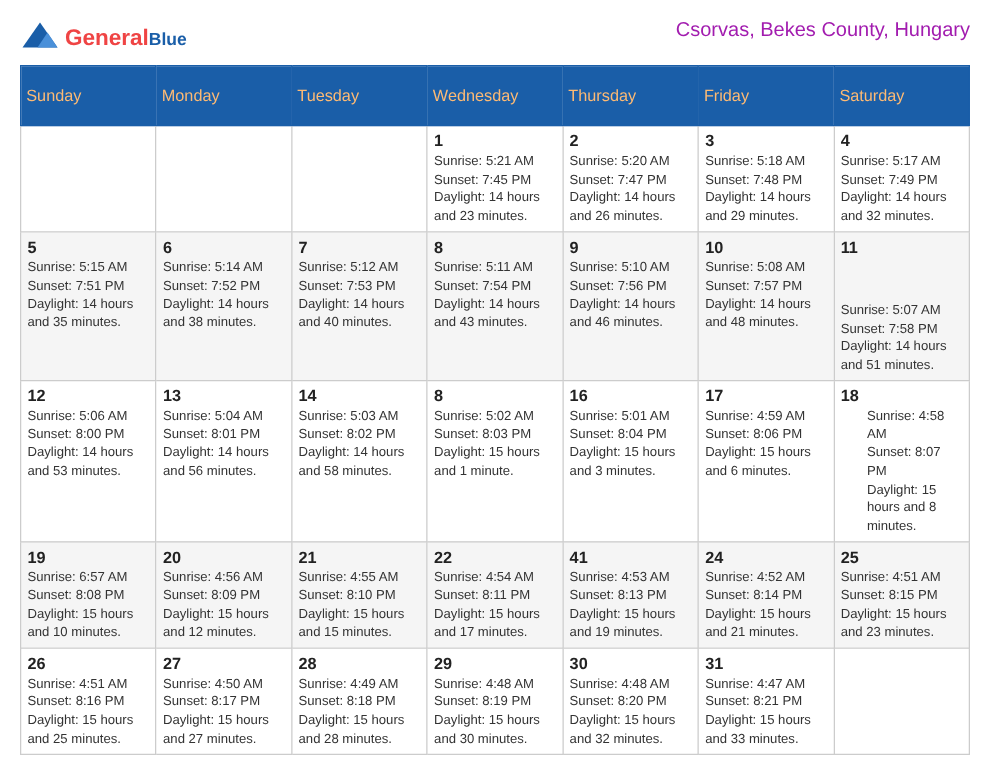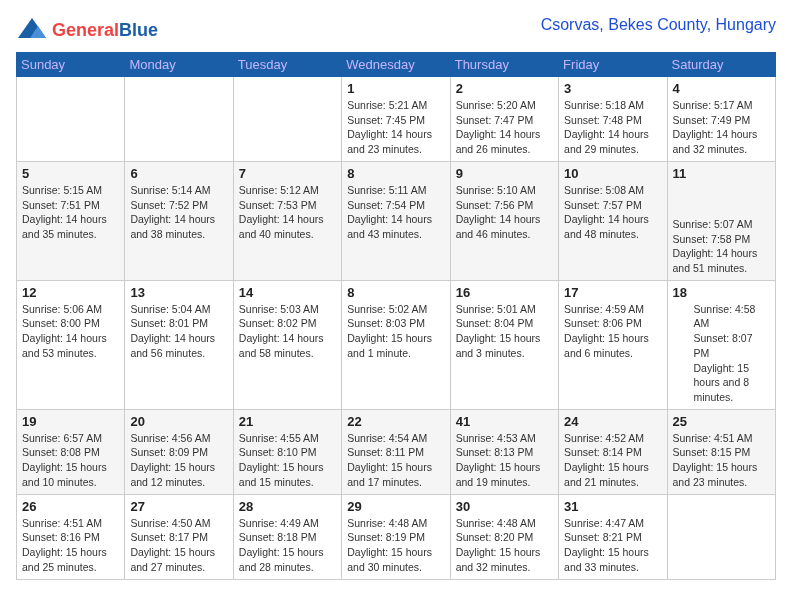--- a/index.html
+++ b/index.html
@@ -20,49 +20,49 @@
       display: flex;
       align-items: center;
       gap: 4px;
     }
     .logo-text-general {
       font-size: 18px;
       font-weight: bold;
       color: #ef4444;
     }
     .logo-text-blue {
-      font-size: 18px;
+      font-size: 14px;
       font-weight: bold;
       color: #1a5ea8;
     }
     .logo-icon {
       width: 32px;
       height: 28px;
     }
     .title-area {
       text-align: right;
     }
     .month-title {
       font-size: 36px;
       font-weight: bold;
       color: #1a1a2e;
     }
     .location-title {
       font-size: 16px;
-      color: #1d4ed8;
+      color: #a21caf;
     }
     .calendar {
       width: 100%;
       border-collapse: collapse;
       font-size: 11px;
     }
     .calendar th {
       background: #1a5ea8;
-      color: #c4b5fd;
-      padding: 4px 4px;
+      color: #fdba74;
+      padding: 16px 4px;
       text-align: left;
       font-size: 13px;
       font-weight: normal;
       border: 1px solid #1a5ea8;
     }
     .calendar td {
       border: 1px solid #ccc;
       vertical-align: top;
       padding: 4px 5px;
       width: calc(100% / 7);

